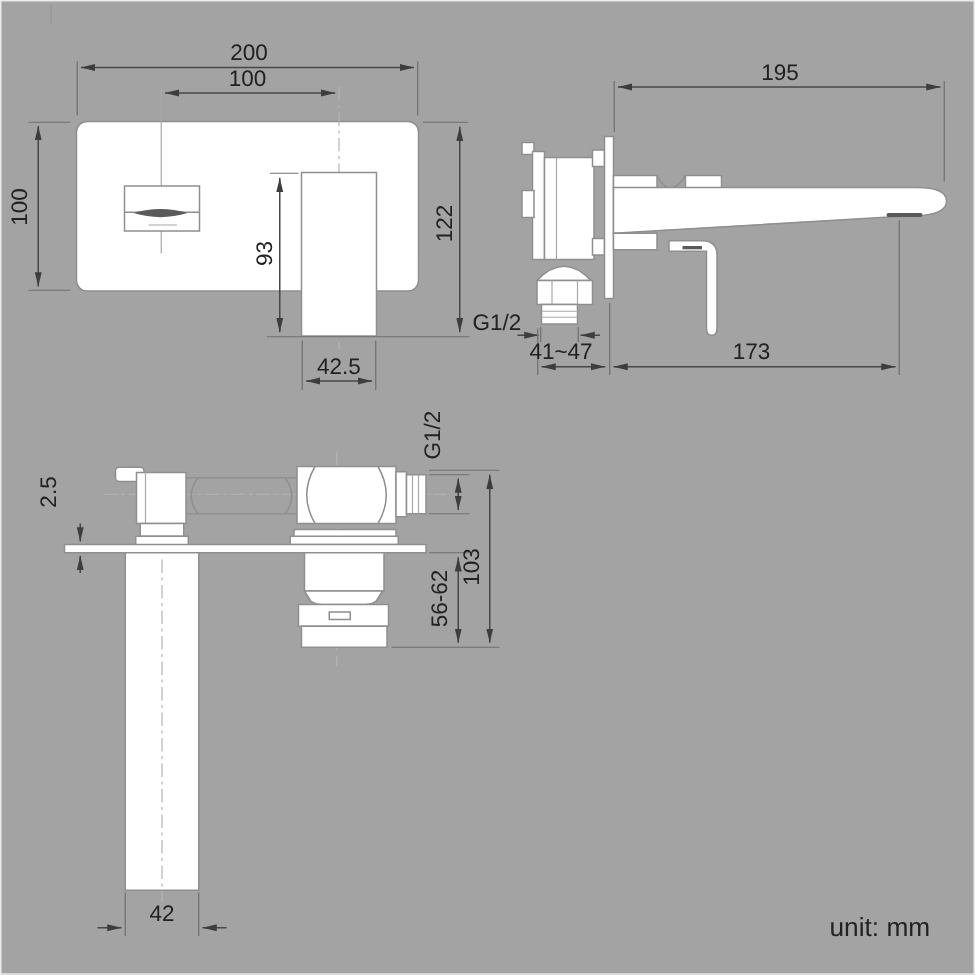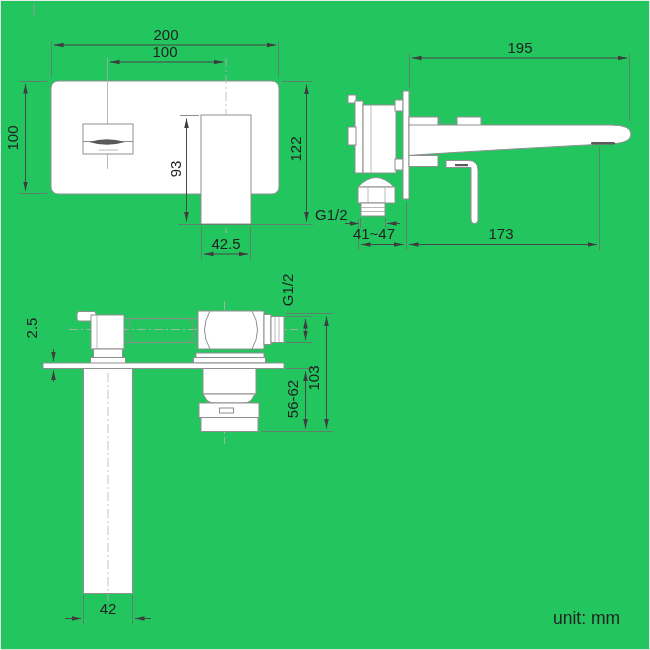--- a/index.html
+++ b/index.html
@@ -1,17 +1,17 @@
 <!DOCTYPE html>
 <html><head>
 <meta charset="utf-8">
 <style>
   html,body{margin:0;padding:0;background:#ffffff;}
   .page{
-    width:650px;height:650px;position:relative;background:#22c55e;
+    width:650px;height:650px;position:relative;background:#a3a3a3;
     font-family:"Liberation Sans", sans-serif;
     box-sizing:border-box;border:1px solid #ececec;
   }
   svg{display:block;}
   
   .geo{stroke:#8f8f8f;stroke-width:1;fill:none;}
   .geo-f{stroke:#8f8f8f;stroke-width:1;fill:#ffffff;}
   .geo-thin{stroke:#a8a8a8;stroke-width:.8;fill:none;}
   .dark{fill:#5a5a5a;stroke:none;}
   .dim{stroke:#474747;stroke-width:1;fill:none;}

